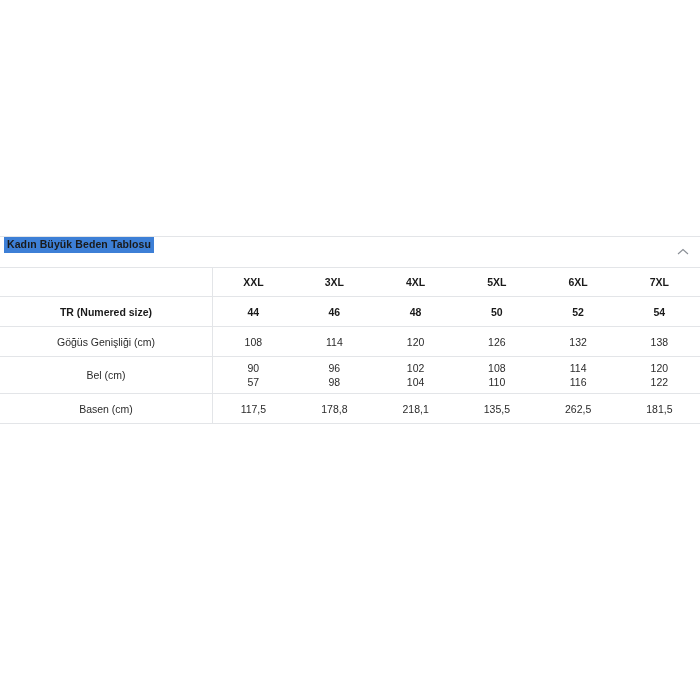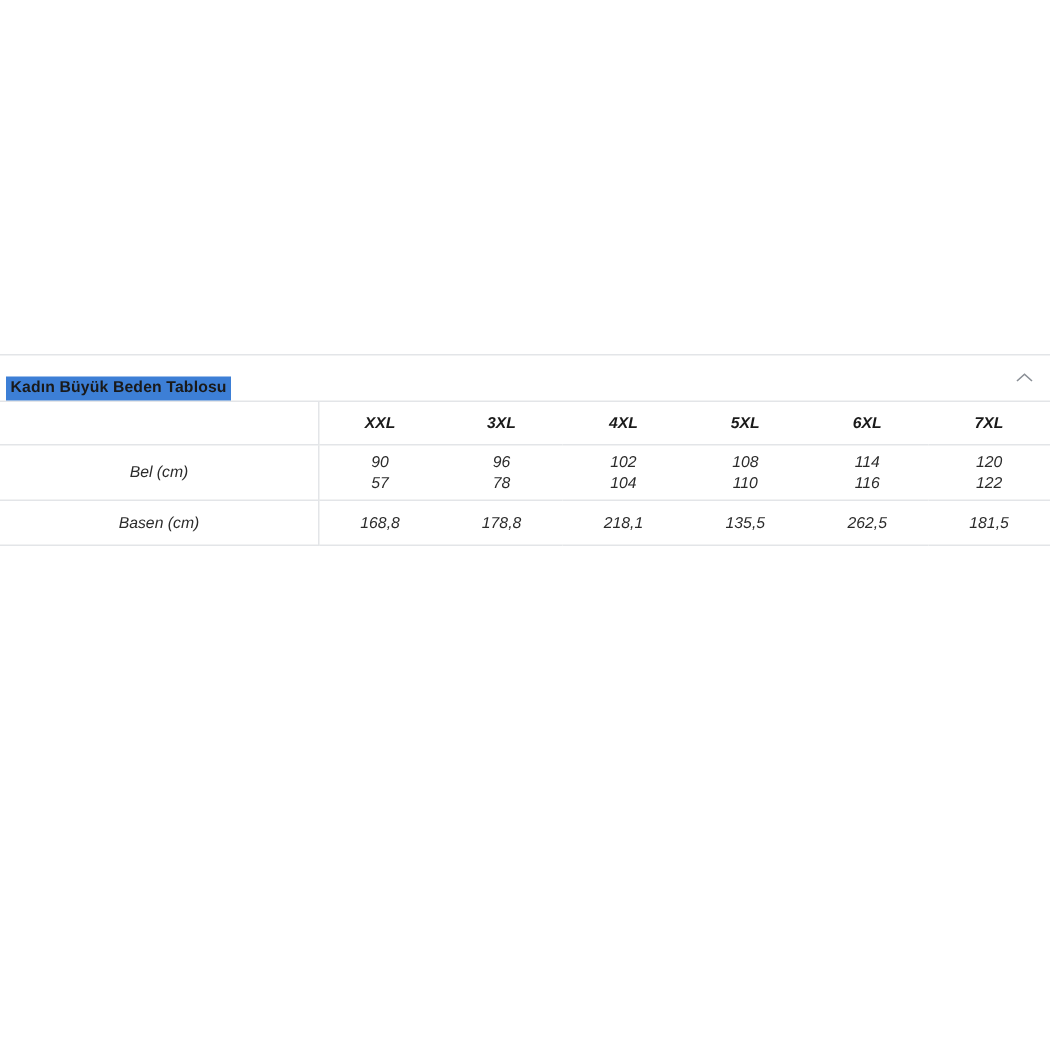--- a/index.html
+++ b/index.html
@@ -28,21 +28,21 @@
     width: 700px;
   }
 
   
   .panel-header {
     position: relative;
     height: 30px;
     border-top: 1px solid #e3e5e8;
     border-bottom: 1px solid #e3e5e8;
     display: flex;
-    align-items: flex-end;
+    align-items: flex-start;
     background: #ffffff;
   }
   .panel-title {
     margin-left: 4px;
     font-size: 10.5px;
     font-weight: bold;
     color: #1a1a1a;
     background: #3a7bd5;
     background: #3d7fd6;
     padding: 2px 3px 2px 3px;
@@ -59,21 +59,20 @@
     display: block;
   }
   .chevron svg { display: block; }
 
   
   table.size-table {
     border-collapse: collapse;
     width: 700px;
     table-layout: fixed;
     background: #ffffff;
-    font-style: italic;
   }
   table.size-table td,
   table.size-table th {
     border-bottom: 1px solid #e3e5e8;
     font-size: 10.5px;
     color: #2b2b2b;
     padding: 0;
     vertical-align: middle;
     text-align: center;
     font-weight: normal;
@@ -140,41 +139,59 @@
         <tr class="head-row">
           <td class="rowlabel"></td>
           <td>XXL</td>
           <td>3XL</td>
           <td>4XL</td>
           <td>5XL</td>
           <td>6XL</td>
           <td>7XL</td>
         </tr>
 
-
+        <tr class="numbered">
+          <td class="rowlabel bold">TR (Numered size)</td>
+          <td>44</td>
+          <td>46</td>
+          <td>48</td>
+          <td>50</td>
+          <td>52</td>
+          <td>54</td>
+        </tr>
+
+        <tr class="data-row">
+          <td class="rowlabel">Göğüs Genişliği (cm)</td>
+          <td>108</td>
+          <td>114</td>
+          <td>120</td>
+          <td>126</td>
+          <td>132</td>
+          <td>138</td>
+        </tr>
 
         <tr class="tall">
           <td class="rowlabel">Bel (cm)</td>
           <td class="two-line">90
 57</td>
           <td class="two-line">96
-78</td>
+98</td>
           <td class="two-line">102
 104</td>
           <td class="two-line">108
 110</td>
           <td class="two-line">114
 116</td>
           <td class="two-line">120
 122</td>
         </tr>
 
         <tr class="data-row">
           <td class="rowlabel">Basen (cm)</td>
-          <td>168,8</td>
+          <td>117,5</td>
           <td>178,8</td>
           <td>218,1</td>
           <td>135,5</td>
           <td>262,5</td>
           <td>181,5</td>
         </tr>
 
       </tbody>
     </table>
 

